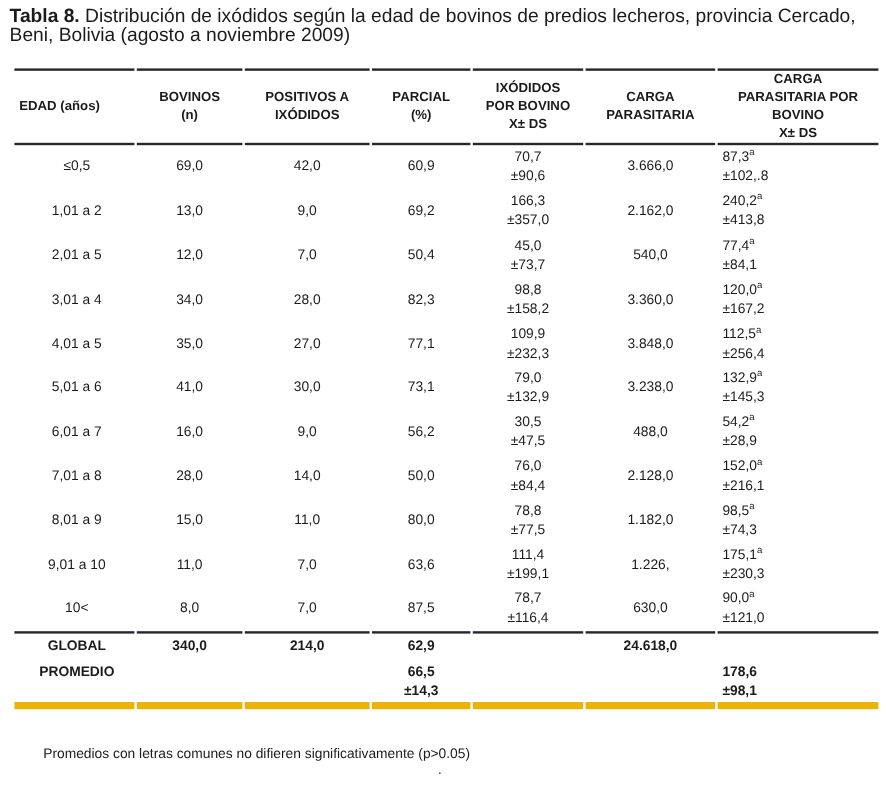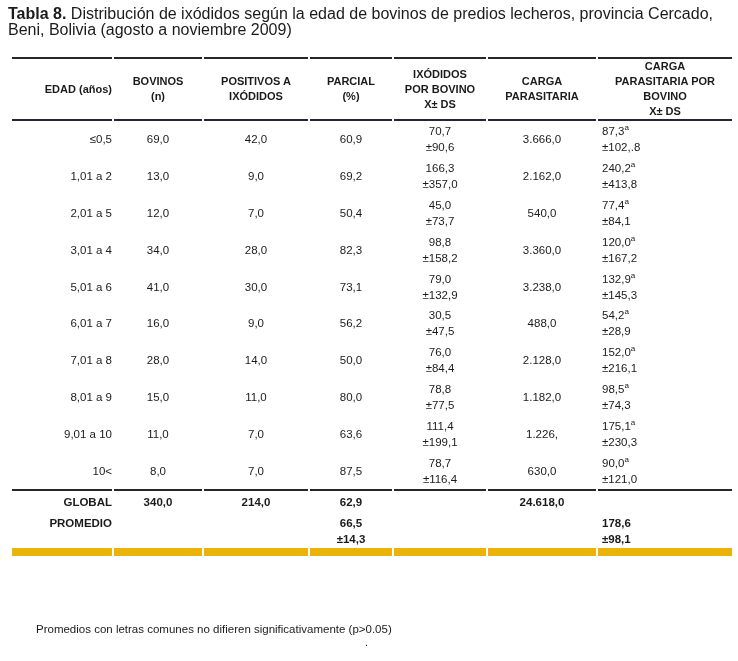--- a/index.html
+++ b/index.html
@@ -15,34 +15,34 @@
   .b{font-weight:bold;}
   table.main{
     position:absolute;left:10px;top:57px;width:724px;
     border-collapse:separate;border-spacing:2px 0;table-layout:fixed;
   }
   th{
     font-weight:bold;font-size:11px;line-height:15px;padding:0;
     height:59px;vertical-align:middle;text-align:center;
     border-top:2px solid #26262e;border-bottom:2px solid #26262e;
   }
-  th.c1{text-align:right;padding-left:4px;}
+  th.c1{text-align:left;padding-left:4px;}
   td{
     padding:0;text-align:center;vertical-align:middle;
     font-size:11.5px;line-height:16px;
   }
   tbody td{height:36.8px;}
-  td.c1{text-align:right;padding-left:4px;}
+  td.c1{text-align:center;padding-left:4px;}
   td.c7{text-align:left;padding-left:4px;margin-left:31px;}
   sup{font-size:8px;line-height:0;vertical-align:super;}
   tr.global td{
     border-top:2px solid #26262e;font-weight:bold;height:23px;
   }
   tr.promedio td{
-    border-bottom:8px solid #eab308;font-weight:bold;height:33px;
+    border-bottom:6px solid #eab308;font-weight:bold;height:33px;
     vertical-align:top;padding-top:1px;
   }
   .footnote{
     position:absolute;left:8px;top:623px;font-size:11.5px;margin-left:28px;
   }
   .stray-dot{
     position:absolute;left:365px;top:636px;font-size:11px;
   }
 </style>
 </head>
@@ -155,20 +155,35 @@
       <div>98,8</div>
       <div>±158,2</div>
     </td>
     <td>3.360,0</td>
     <td class="c7">
       <div><span>120,0</span><sup>a</sup></div>
       <div>±167,2</div>
     </td>
   </tr>
 
+  <tr>
+    <td class="c1">4,01 a 5</td>
+    <td>35,0</td>
+    <td>27,0</td>
+    <td>77,1</td>
+    <td>
+      <div>109,9</div>
+      <div>±232,3</div>
+    </td>
+    <td>3.848,0</td>
+    <td class="c7">
+      <div><span>112,5</span><sup>a</sup></div>
+      <div>±256,4</div>
+    </td>
+  </tr>
 
   <tr>
     <td class="c1">5,01 a 6</td>
     <td>41,0</td>
     <td>30,0</td>
     <td>73,1</td>
     <td>
       <div>79,0</div>
       <div>±132,9</div>
     </td>

